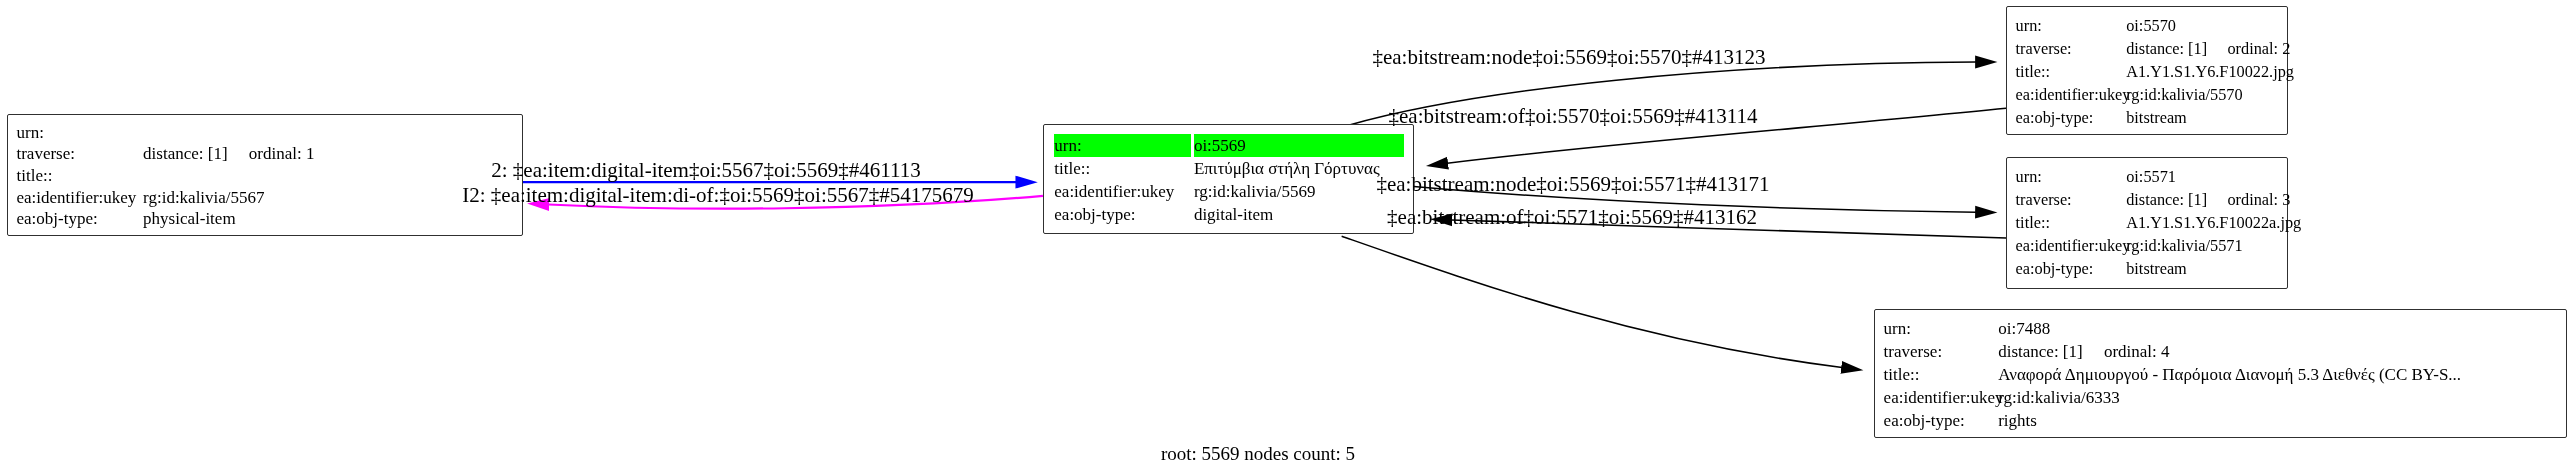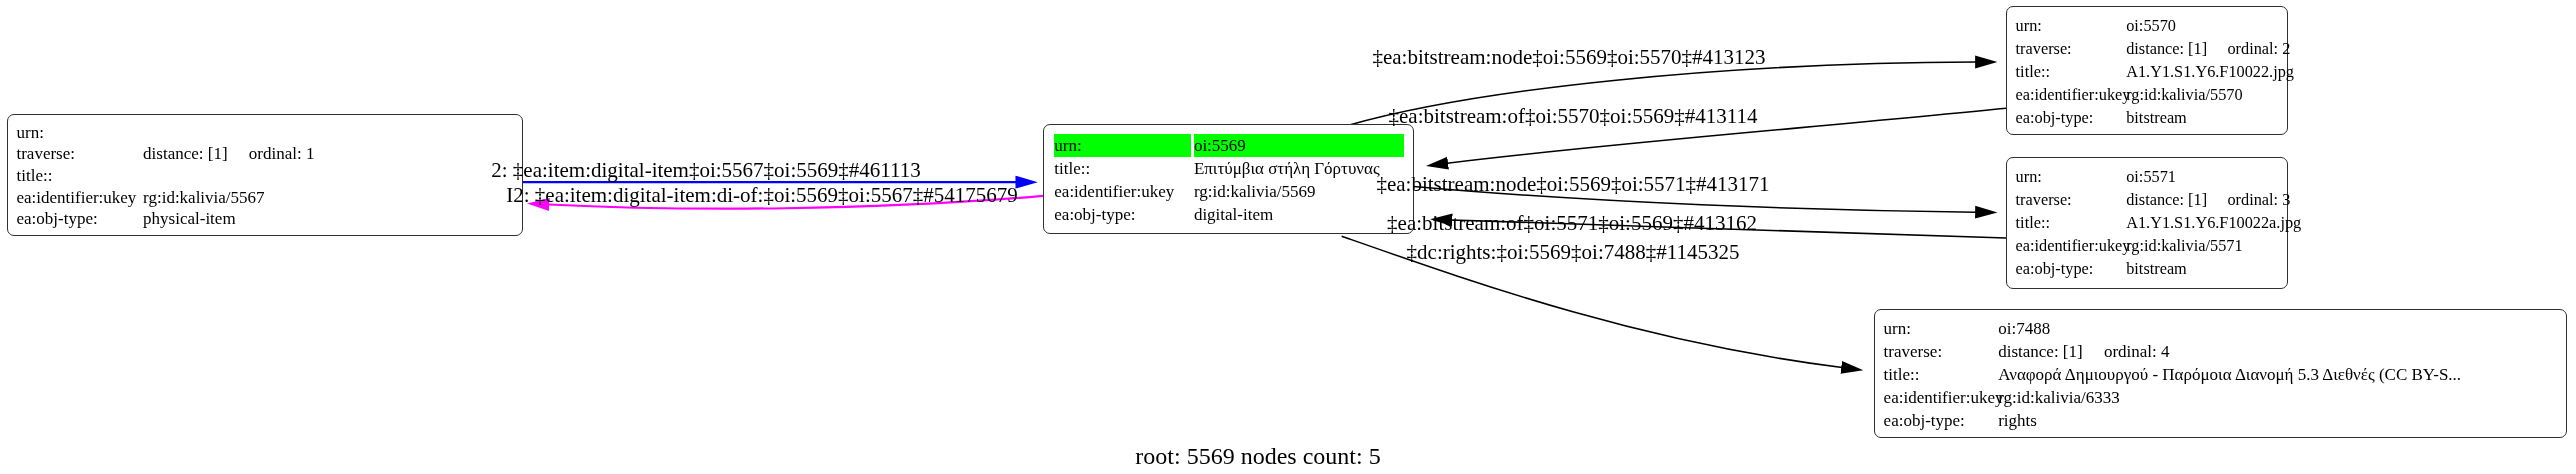--- a/index.html
+++ b/index.html
@@ -3,21 +3,21 @@
 <meta charset="utf-8">
 <style>
   html,body { margin:0; padding:0; background:#ffffff; }
   #canvas {
     position:relative; width:2576px; height:475px; background:#ffffff;
     font-family:"Liberation Serif", serif; color:#000000; overflow:hidden;
   }
   #edge-layer { position:absolute; left:0; top:0; }
   .node {
     position:absolute; box-sizing:border-box; background:#ffffff;
-    border:1.7px solid #303030; border-radius:7px; padding:6.9px 8.6px 5.2px 8.6px;
+    border:1.7px solid #303030; border-radius:2px; padding:6.9px 8.6px 5.2px 8.6px;
     font-size:17px; z-index:2;
   }
   .row { display:flex; line-height:22px; }
   .row .k { flex:0 0 auto; white-space:pre; }
   .row .v { flex:1 1 auto; white-space:pre; margin-left:2.6px; }
   .row .hl { background:#00ff00; }
   #n5567 { left:6.9px;    top:114px; width:516px; height:122px; line-height:21.5px; }
   #n5567 .row { line-height:21.6px; }
   #n5567 .k { width:124px; }
   #n5569 { left:1043px; top:124px; width:371px; height:110px; padding-top:8.6px; padding-left:10.3px; }
@@ -31,21 +31,21 @@
   #n5571 .k { width:108px; }
   #n7488 { left:1874px; top:309px; width:693px; height:129px; }
   #n7488 .row { line-height:23px; }
   #n7488 .k { width:112px; }
   .elabel {
     position:absolute; transform:translateX(-50%); white-space:nowrap;
     font-size:21px; z-index:3;
   }
   #caption {
     position:absolute; left:1258px; top:443px; transform:translateX(-50%);
-    font-size:24px; white-space:nowrap; z-index:3;
+    font-size:19px; white-space:nowrap; z-index:3;
   }
 </style>
 </head>
 <body>
 
 <div id="canvas">
 
   <svg id="edge-layer" width="2576" height="475" viewBox="0 0 3001 553">
     <defs>
       <marker id="arrow-black" markerUnits="userSpaceOnUse" markerWidth="28" markerHeight="20" refX="1" refY="10" orient="auto">
@@ -170,23 +170,22 @@
       <span class="k">ea:identifier:ukey</span>
       <span class="v">rg:id:kalivia/6333</span>
     </div>
     <div class="row">
       <span class="k">ea:obj-type:</span>
       <span class="v">rights</span>
     </div>
   </div>
 
   <div class="elabel" style="left:706px;top:158px">2: ‡ea:item:digital-item‡oi:5567‡oi:5569‡#461113</div>
-  <div class="elabel" style="left:762px;top:183px">I2: ‡ea:item:digital-item:di-of:‡oi:5569‡oi:5567‡#54175679</div>
+  <div class="elabel" style="left:718px;top:183px">I2: ‡ea:item:digital-item:di-of:‡oi:5569‡oi:5567‡#54175679</div>
   <div class="elabel" style="left:1569px;top:45px">‡ea:bitstream:node‡oi:5569‡oi:5570‡#413123</div>
   <div class="elabel" style="left:1573px;top:104px">‡ea:bitstream:of‡oi:5570‡oi:5569‡#413114</div>
   <div class="elabel" style="left:1573px;top:172px">‡ea:bitstream:node‡oi:5569‡oi:5571‡#413171</div>
-  <div class="elabel" style="left:1572px;top:211px">‡ea:bitstream:of‡oi:5571‡oi:5569‡#413162</div>
-  <div class="elabel" style="left:1573px;top:240px">‡dc:rights:‡oi:5569‡oi:7488‡#1145325</div>
+  <div class="elabel" style="left:1572px;top:205px">‡ea:bitstream:of‡oi:5571‡oi:5569‡#413162</div>
 
   <div id="caption">root: 5569 nodes count: 5</div>
 
 </div>
 
 
 </body></html>

